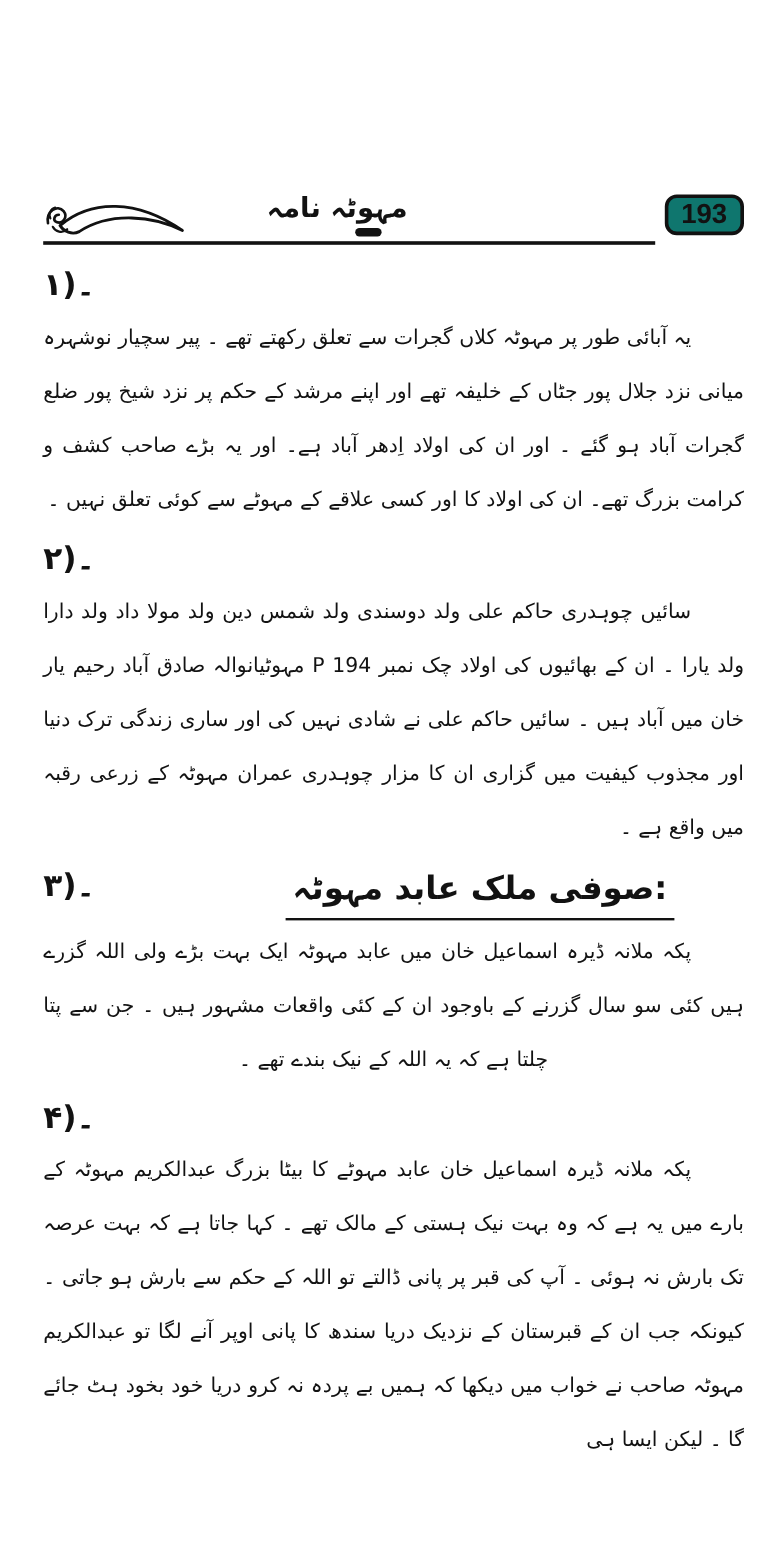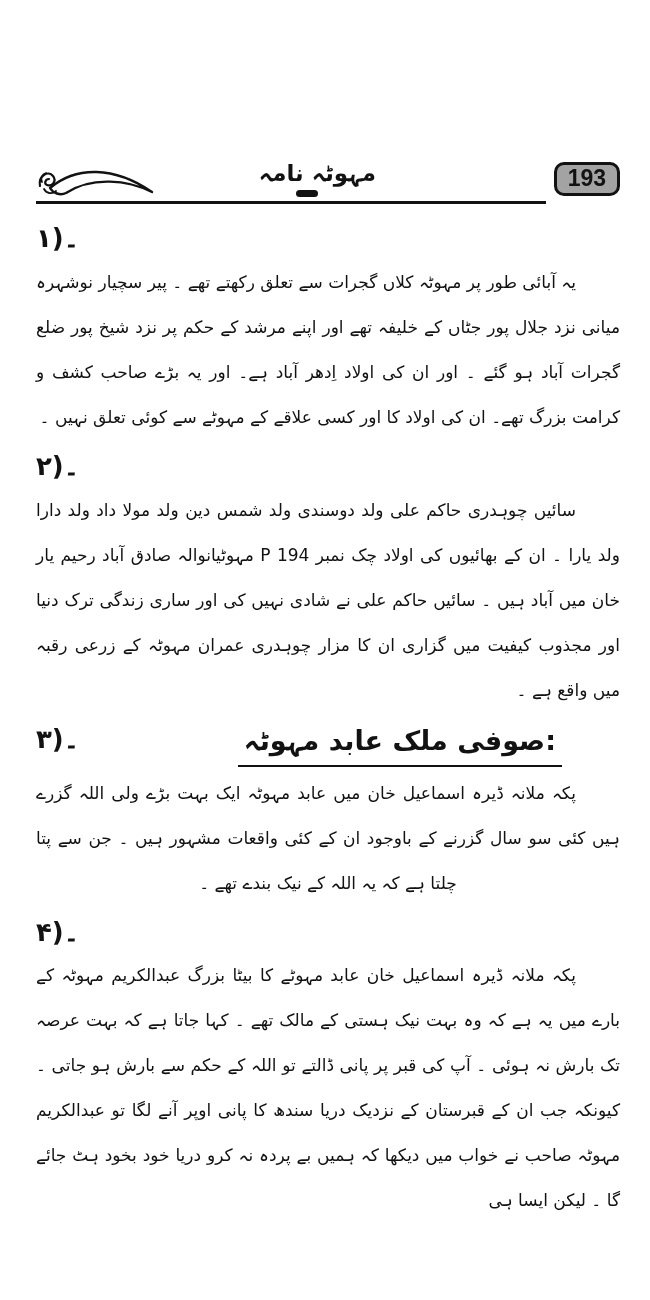--- a/index.html
+++ b/index.html
@@ -4,32 +4,32 @@
 <style>
   html,body{margin:0;padding:0;}
   .page{
     position:relative;width:650px;height:1300px;background:#ffffff;
     color:#121212;font-family:"DejaVu Sans", sans-serif;overflow:hidden;
   }
   
   .hdr{position:absolute;top:158px;left:36px;right:30px;height:52px;}
   .ornament{position:absolute;left:0;top:4px;width:118px;height:38px;}
   .book-title{
-    position:absolute;left:150px;top:2px;width:190px;
+    position:absolute;left:150px;top:2px;width:190px;text-align:center;
     font-size:23px;font-weight:bold;direction:rtl;letter-spacing:1px;
   }
   .title-mark{
     position:absolute;left:260px;top:32px;width:22px;height:7px;background:#121212;
     border-radius:4px;
   }
   .hdr-rule{position:absolute;left:0;bottom:6px;right:74px;height:3px;background:#121212;}
   .page-badge{
     position:absolute;right:0;top:4px;border:3.5px solid #121212;border-radius:10px;
     padding:2px 11px 3px;font-family:"Liberation Sans", sans-serif;
-    font-size:23px;font-weight:bold;background:#a3a3a3;line-height:1;
+    font-size:23px;font-weight:bold;background:#0f766e;line-height:1;
   }
   
   .content{position:absolute;left:36px;right:30px;top:212px;}
   .sec-head{display:flex;align-items:flex-start;margin:10px 0 2px;}
   .sec-num{font-size:26px;font-weight:bold;line-height:1.3;direction:ltr;white-space:nowrap;}
   .sec-title{
     margin-left:auto;margin-right:58px;direction:ltr;unicode-bidi:isolate;
     font-size:27px;font-weight:bold;line-height:1.3;
     border-bottom:2.5px solid #121212;padding:0 6px 7px;
   }

